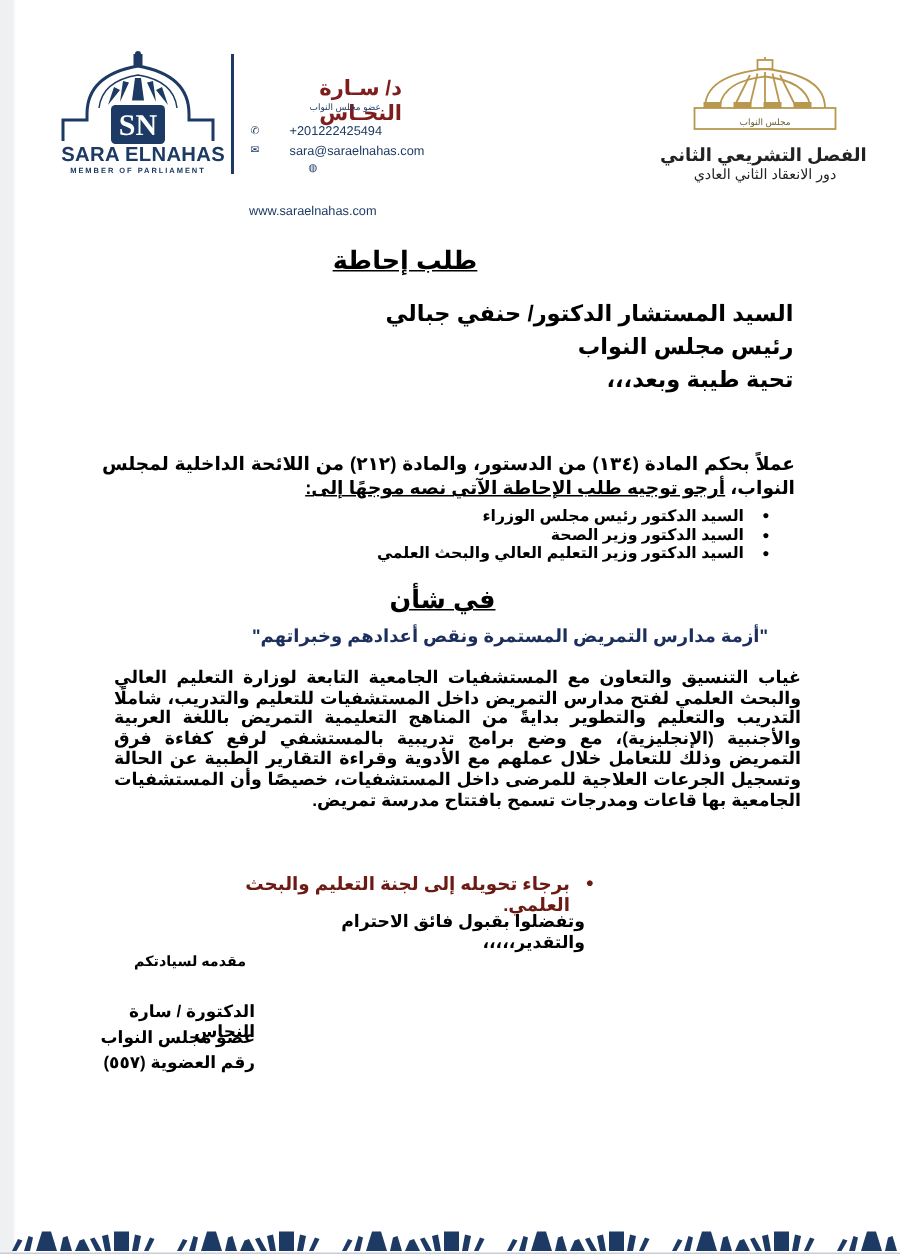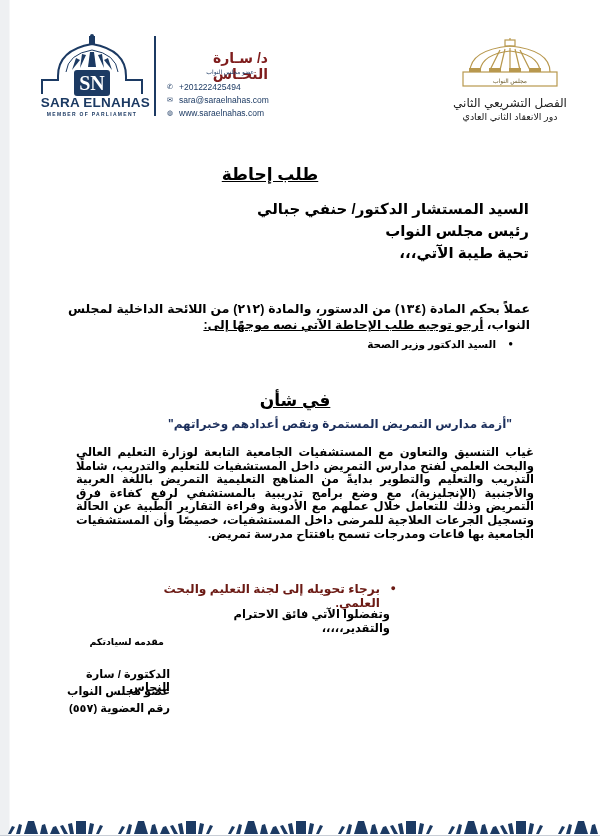--- a/index.html
+++ b/index.html
@@ -43,27 +43,27 @@
       direction: rtl; text-align: right; font-size: 14px; font-weight: bold;
       color: #7f1d1d;
     }
     .contact-title {
       position: absolute; left: 168px; top: 68px; width: 100px;
       direction: rtl; text-align: right; font-size: 6px; color: #1c3a63;
       padding-right: 14px; box-sizing: border-box;
     }
     .contact-row {
       position: absolute; left: 166px; font-size: 8.5px; color: #1c3a63;
-      display: flex; align-items: center; gap: 5px;
+      display: flex; align-items: center; gap: 19px;
     }
     .contact-row .ci { font-size: 7px; width: 8px; text-align: center; }
     .parl-logo { position: absolute; left: 455px; top: 38px; width: 110px; height: 50px; }
     .parl-title {
       position: absolute; left: 440px; top: 96px; width: 140px;
-      direction: rtl; text-align: center; font-size: 12px; font-weight: normal; color: #222;
+      direction: rtl; text-align: left; font-size: 12px; font-weight: bold; color: #222;
     }
     .parl-sub {
       position: absolute; left: 440px; top: 111px; width: 140px;
       direction: rtl; text-align: center; font-size: 9.5px; color: #222;
     }
     .doc-title {
       position: absolute; left: 200px; top: 164px; width: 140px;
       text-align: center; font-size: 17px; font-weight: bold;
       text-decoration: underline; direction: rtl;
     }
@@ -163,21 +163,21 @@
   <div class="contact-title">عضو مجلس النواب</div>
 
   <div class="contact-row" style="top:82px;">
     <span class="ci">✆</span>
     <span>+201222425494</span>
   </div>
   <div class="contact-row" style="top:95px;">
     <span class="ci">✉</span>
     <span>sara@saraelnahas.com</span>
   </div>
-  <div class="contact-row" style="top:108px;">
+  <div class="contact-row" style="top:108px;flex-direction:column;">
     <span class="ci">◍</span>
     <span>www.saraelnahas.com</span>
   </div>
 
   <svg class="parl-logo" viewBox="0 0 110 50">
     <g fill="none" stroke="#b8984e" stroke-width="1.2">
       <path d="M15 34 Q15 12 55 8 Q95 12 95 34"></path>
       <path d="M25 32 Q28 16 55 13 Q82 16 85 32"></path>
       <path d="M35 32 L45 12"></path>
         <path d="M45 32 L50 11"></path>
@@ -197,40 +197,42 @@
     <text x="55" y="45" text-anchor="middle" font-size="6" fill="#6b5a2a" direction="rtl">مجلس النواب</text>
   </svg>
   <div class="parl-title">الفصل التشريعي الثاني</div>
   <div class="parl-sub">دور الانعقاد الثاني العادي</div>
 </div>
 
 <div class="doc-title">طلب إحاطة</div>
 
 <div class="addr" style="top:200px;">السيد المستشار الدكتور/ حنفي جبالي</div>
 <div class="addr" style="top:222px;">رئيس مجلس النواب</div>
-<div class="addr" style="top:244px;">تحية طيبة الآتي،،،</div>
+<div class="addr" style="top:244px;">تحية طيبة وبعد،،،</div>
 
 <div class="para" style="top:301px;">
   <span>عملاً بحكم المادة (١٣٤) من الدستور، والمادة (٢١٢) من اللائحة الداخلية لمجلس النواب، </span><u>أرجو توجيه طلب الإحاطة الآتي نصه موجهًا إلى:</u>
 </div>
 
 <ul class="bullets">
+  <li>السيد الدكتور رئيس مجلس الوزراء</li>
   <li>السيد الدكتور وزير الصحة</li>
+  <li>السيد الدكتور وزير التعليم العالي والبحث العلمي</li>
 </ul>
 
 <div class="subject-head">في شأن</div>
 <div class="subject">"أزمة مدارس التمريض المستمرة ونقص أعدادهم وخبراتهم"</div>
 
 <div class="body-text">
   <p>غياب التنسيق والتعاون مع المستشفيات الجامعية التابعة لوزارة التعليم العالي والبحث العلمي لفتح مدارس التمريض داخل المستشفيات للتعليم والتدريب، شاملًا التدريب والتعليم والتطوير بدايةً من المناهج التعليمية التمريض باللغة العربية والأجنبية (الإنجليزية)، مع وضع برامج تدريبية بالمستشفي لرفع كفاءة فرق التمريض وذلك للتعامل خلال عملهم مع الأدوية وقراءة التقارير الطبية عن الحالة وتسجيل الجرعات العلاجية للمرضى داخل المستشفيات، خصيصًا وأن المستشفيات الجامعية بها قاعات ومدرجات تسمح بافتتاح مدرسة تمريض.</p>
 </div>
 
 <div class="request">برجاء تحويله إلى لجنة التعليم والبحث العلمي.</div>
 
-<div class="closing">وتفضلوا الآتي فائق الاحترام والتقدير،،،،،</div>
+<div class="closing">وتفضلوا بقبول فائق الاحترام والتقدير،،،،،</div>
 
 <div class="presented">مقدمه لسيادتكم</div>
 
 <div class="sig" style="top:668px;">الدكتورة / سارة النحاس</div>
 <div class="sig" style="top:685px;">عضو مجلس النواب</div>
 <div class="sig" style="top:702px;">رقم العضوية (٥٥٧)</div>
 
 <svg class="footer-pattern" viewBox="0 0 600 22" preserveAspectRatio="none">
   <g id="fp" fill="#1c3a63">
       <path d="M8 20 L12 12 L15 13 L11 20 Z"></path>

